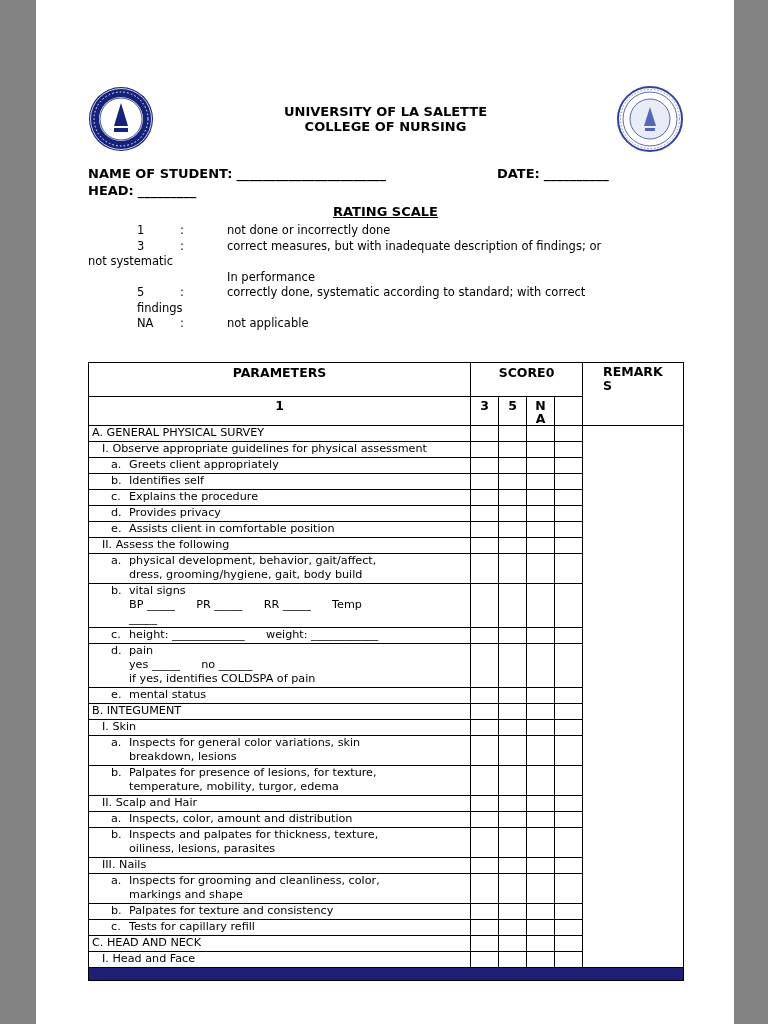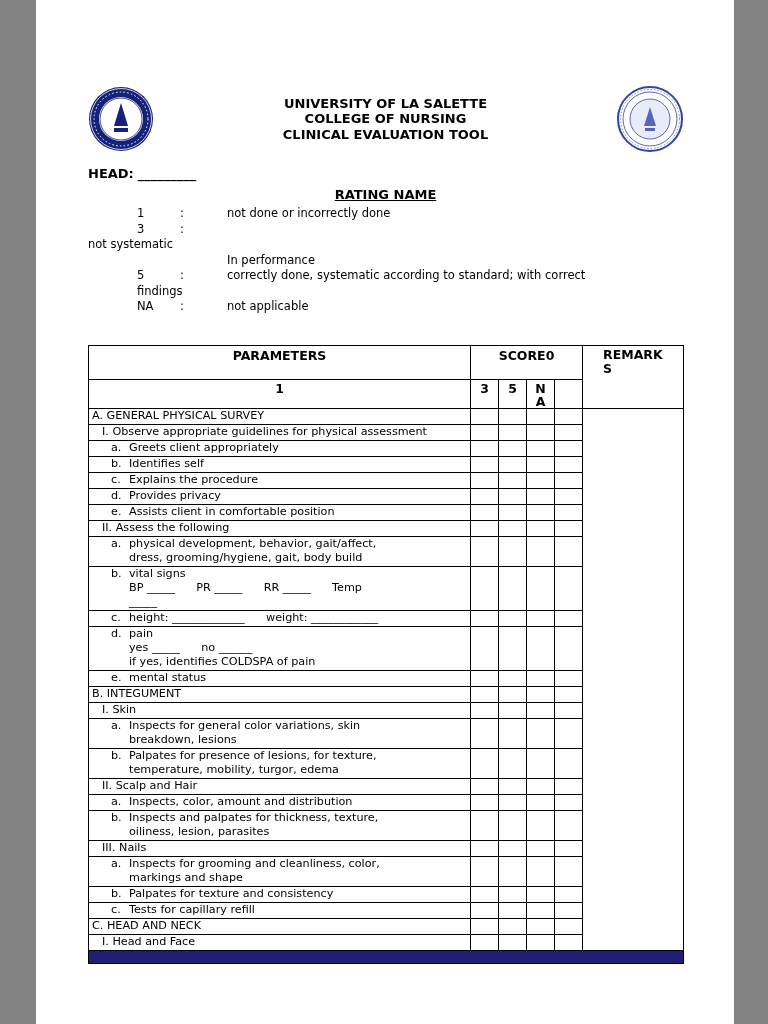--- a/index.html
+++ b/index.html
@@ -63,53 +63,61 @@
         <circle cx="33" cy="33" r="30.5" fill="none" stroke="#ffffff" stroke-width="0.8"></circle>
         <circle cx="33" cy="33" r="27" fill="none" stroke="#ffffff" stroke-width="1" stroke-dasharray="1.6 2.2"></circle>
         <circle cx="33" cy="33" r="22" fill="#ffffff"></circle>
         <circle cx="33" cy="33" r="21" fill="none" stroke="#14227a" stroke-width="0.8"></circle>
         <path d="M33 17 L40 40 H26 Z" fill="#14227a"></path>
         <rect x="26" y="42" width="14" height="4" fill="#14227a"></rect>
       </svg>
       <div class="header-text">
         <div>UNIVERSITY OF LA SALETTE</div>
         <div>COLLEGE OF NURSING</div>
-        <div>CLINICAL EVALUATION TOOL</div>
       </div>
       <svg class="seal" viewBox="0 0 66 66">
         <circle cx="33" cy="33" r="32" fill="#ffffff" stroke="#35439b" stroke-width="2"></circle>
         <circle cx="33" cy="33" r="27" fill="none" stroke="#35439b" stroke-width="0.8"></circle>
         <circle cx="33" cy="33" r="29.5" fill="none" stroke="#6a79c4" stroke-width="1" stroke-dasharray="1.4 2"></circle>
         <circle cx="33" cy="33" r="20" fill="#e8ecf9" stroke="#35439b" stroke-width="0.8"></circle>
         <path d="M33 21 L39 40 H27 Z" fill="#5566b8"></path>
         <rect x="28" y="42" width="10" height="3" fill="#5566b8"></rect>
       </svg>
     </div>
 
 
     <div class="fields">
       <div class="field-row">
+        <div class="field-left">
+          <span>NAME OF STUDENT:</span><span class="blank">_______________________</span>
+        </div>
+        <div class="field-right">
+          <span>DATE:</span><span class="blank">__________</span>
+        </div>
+      </div>
+      <div class="field-row">
         <div class="field-right">
           <span>HEAD:</span><span class="blank">_________</span>
         </div>
       </div>
     </div>
 
     <div class="rating-title-wrap">
-      <span class="rating-title">RATING NAME</span>
+      <span class="rating-title">RATING SCALE</span>
     </div>
     <div class="rating-lines">
         <div class="rating-line cols">
           <span class="rs-num">1</span>
           <span class="rs-colon">:</span>
           <span class="rs-text">not done or incorrectly done</span>
         </div>
         <div class="rating-line cols">
           <span class="rs-num">3</span>
           <span class="rs-colon">:</span>
+          <span class="rs-text">correct measures, but with inadequate description of findings; or</span>
         </div>
         <div class="rating-line flush">not systematic</div>
         <div class="rating-line desc-indent">In performance</div>
         <div class="rating-line cols">
           <span class="rs-num">5</span>
           <span class="rs-colon">:</span>
           <span class="rs-text">correctly done, systematic according to standard; with correct</span>
         </div>
         <div class="rating-line num-indent">findings</div>
         <div class="rating-line cols">
@@ -288,21 +296,21 @@
           </tr>
           <tr>
             <td class="param-cell item"><span class="pfx">a.</span><span class="ptext">Inspects, color, amount and distribution</span></td>
             <td class="score-cell"></td>
             <td class="score-cell"></td>
             <td class="score-cell"></td>
             <td class="score-cell"></td>
           </tr>
           <tr>
             <td class="param-cell item"><span class="pfx">b.</span><span class="ptext">Inspects and palpates for thickness, texture,
-oiliness, lesion, parasites</span></td>
+oiliness, lesions, parasites</span></td>
             <td class="score-cell"></td>
             <td class="score-cell"></td>
             <td class="score-cell"></td>
             <td class="score-cell"></td>
           </tr>
           <tr>
             <td class="param-cell sub">III. Nails</td>
             <td class="score-cell"></td>
             <td class="score-cell"></td>
             <td class="score-cell"></td>

